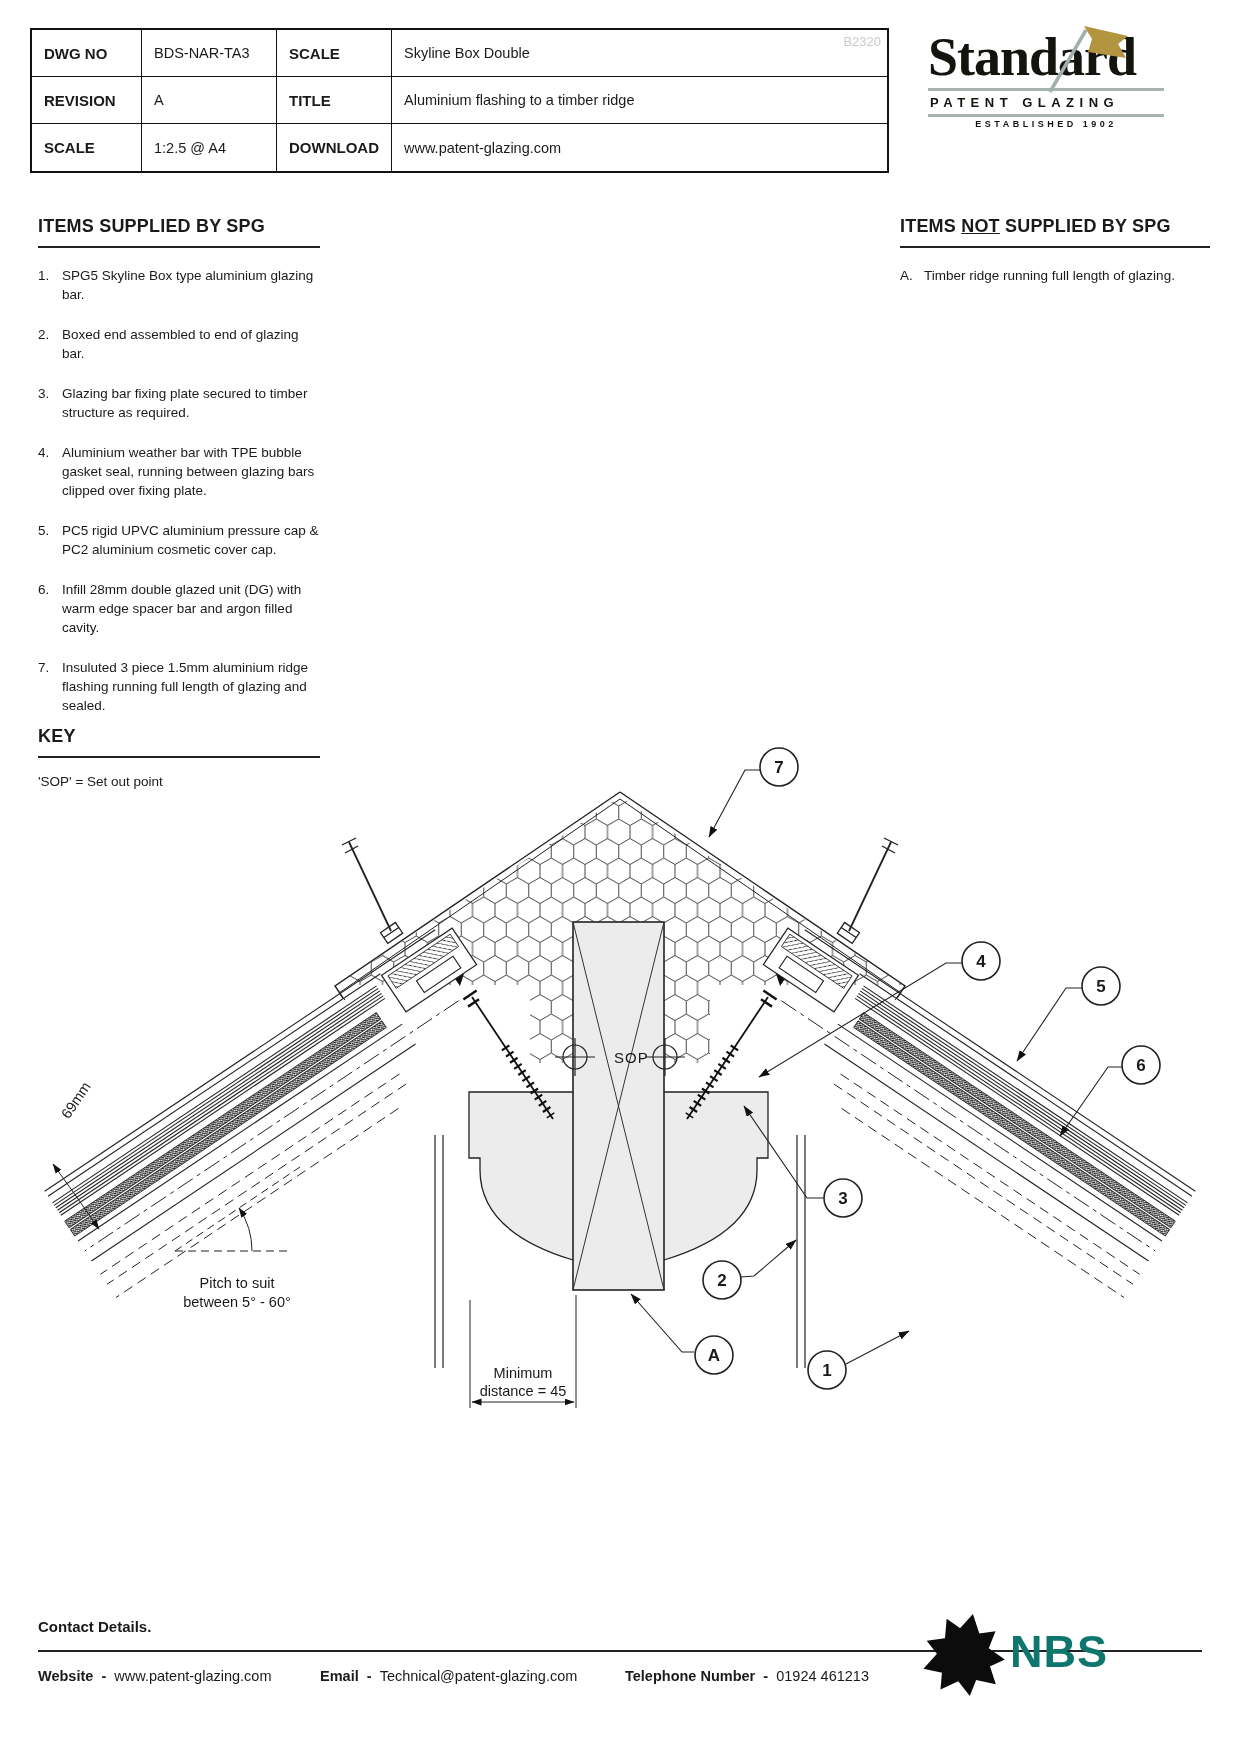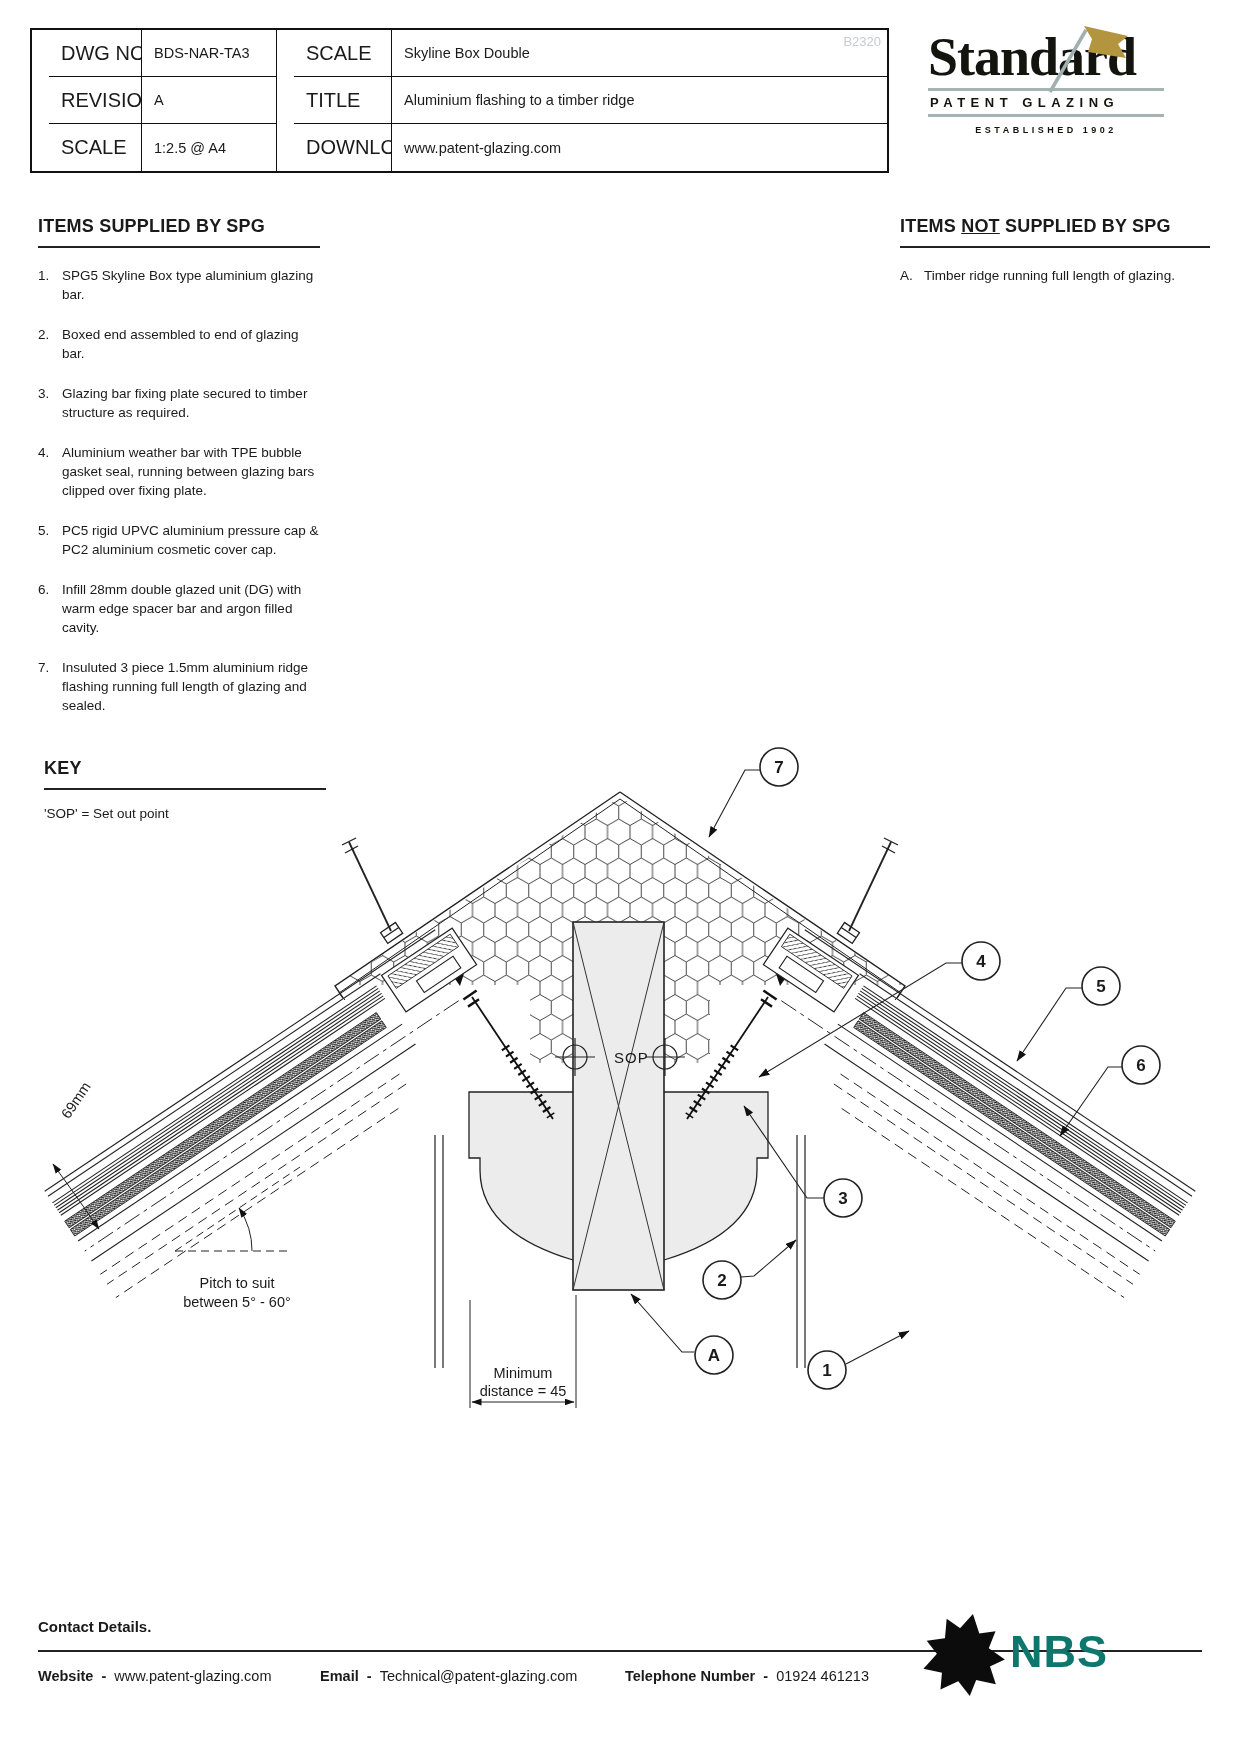--- a/index.html
+++ b/index.html
@@ -4,31 +4,31 @@
 <style>
   html,body{margin:0;padding:0;}
   body{width:1240px;height:1754px;position:relative;background:#fff;
        font-family:"Liberation Sans",sans-serif;color:#1a1a1a;}
   .abs{position:absolute;}
   
   .tblock{left:30px;top:28px;width:855px;height:141px;border:2px solid #111;
           display:grid;grid-template-columns:110px 135px 115px 1fr;grid-template-rows:1fr 1fr 1fr;}
   .tcell{border-right:1px solid #111;border-bottom:1px solid #111;display:flex;align-items:center;
          padding-left:12px;font-size:14.5px;white-space:nowrap;overflow:hidden;}
-  .tcell.lab{font-weight:normal;font-size:20px;margin-left:17px;}
+  .tcell.lab{font-weight:bold;font-size:15px;}
   .tcell.r3{border-bottom:none;}
   .tcell.c4{border-right:none;}
   .watermark{right:6px;top:4px;font-size:13px;color:#c6cbce;position:absolute;}
   
   .logo{left:928px;top:30px;width:236px;}
   .logo-name{font-family:"Liberation Serif",serif;font-weight:bold;font-size:54px;
              letter-spacing:-1px;line-height:1;color:#14140f;}
   .logo-rule{height:3px;background:#a7b3b1;margin-top:4px;}
   .logo-sub{font-size:13px;font-weight:bold;letter-spacing:5.5px;margin:4px 0 4px 2px;color:#14140f;white-space:nowrap;}
-  .logo-est{font-size:9px;font-weight:bold;letter-spacing:3.5px;text-align:center;margin-top:8px;color:#14140f;}
+  .logo-est{font-size:9px;font-weight:bold;letter-spacing:3.5px;text-align:center;margin-top:2px;color:#14140f;}
   .logo-flag{position:absolute;left:118px;top:-6px;}
   
   .sec-head{font-size:18px;font-weight:bold;letter-spacing:.2px;}
   .sec-rule{height:1.5px;background:#222;margin-top:9px;}
   .itemlist{font-size:13.5px;line-height:19px;}
   .item{display:flex;margin-bottom:21px;}
   .item .num{width:24px;flex:none;}
   
   .foot-head{left:38px;top:1618px;font-size:15px;font-weight:bold;}
   .foot-rule{left:38px;top:1650px;width:1164px;height:1.5px;background:#222;}
@@ -111,21 +111,21 @@
   <div class="sec-head"><span>ITEMS </span><span style="text-decoration:underline;">NOT</span><span> SUPPLIED BY SPG</span></div>
   <div class="sec-rule"></div>
   <div class="itemlist" style="margin-top:18px;">
     <div class="item">
         <span class="num">A.</span>
         <span>Timber ridge running full length of glazing.</span>
       </div>
   </div>
 </div>
 
-<div class="abs" style="left:44px;top:726px;width:282px;margin-top:32px;">
+<div class="abs" style="left:38px;top:726px;width:282px;">
   <div class="sec-head">KEY</div>
   <div class="sec-rule"></div>
   <div style="font-size:13.5px;margin-top:16px;">'SOP' = Set out point</div>
 </div>
 
 <svg class="abs" style="left:0;top:740px;" width="1240" height="720" viewBox="0 740 1240 720">
   <defs>
 
     <pattern id="hex" width="22.5" height="39" patternUnits="userSpaceOnUse">
       <path d="M0,6.5 L11.25,0 L22.5,6.5 M0,6.5 L0,19.5 M22.5,6.5 L22.5,19.5 M0,19.5 L11.25,26 L22.5,19.5 M11.25,26 L11.25,39" fill="none" stroke="#333" stroke-width="0.9"></path>

